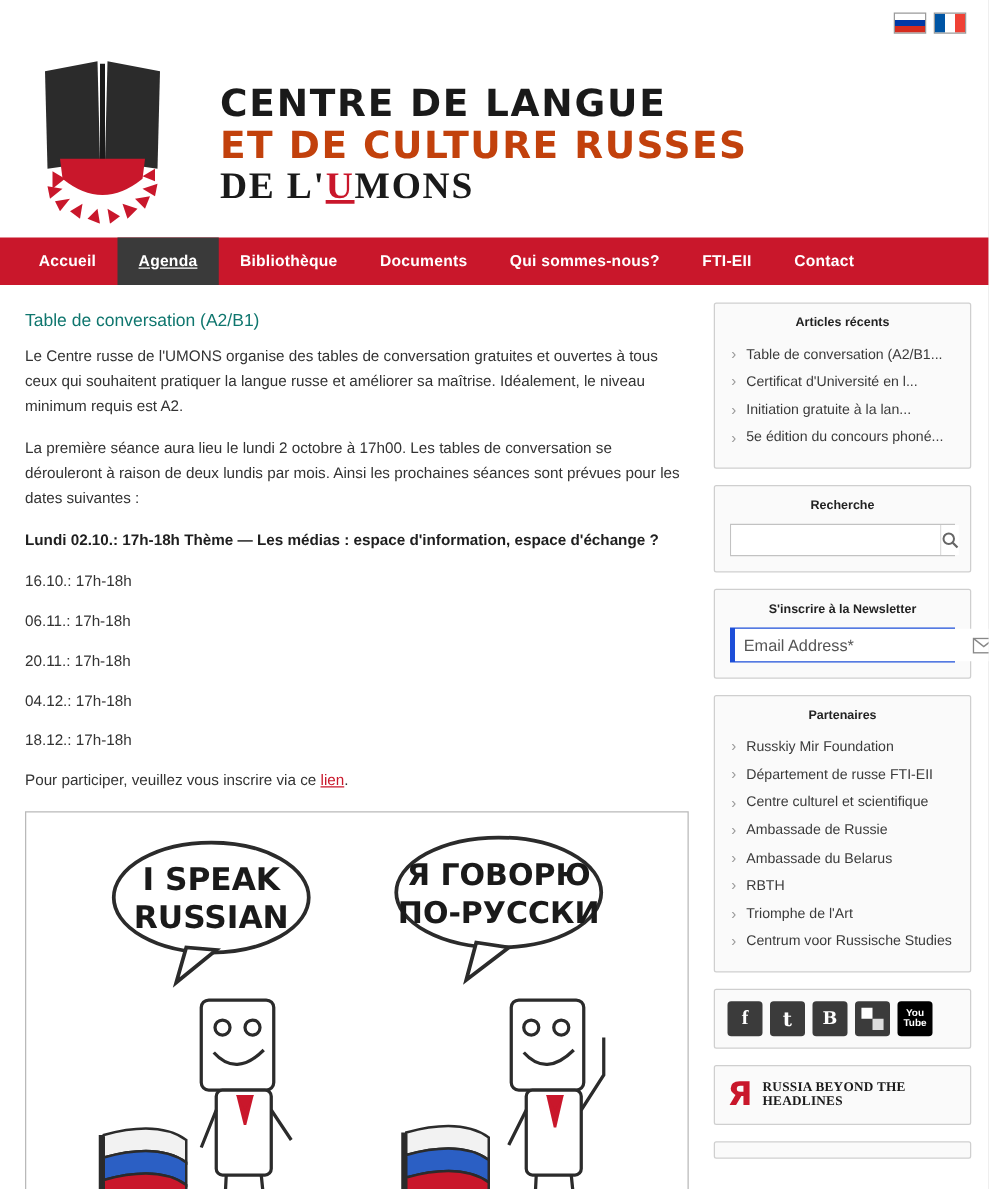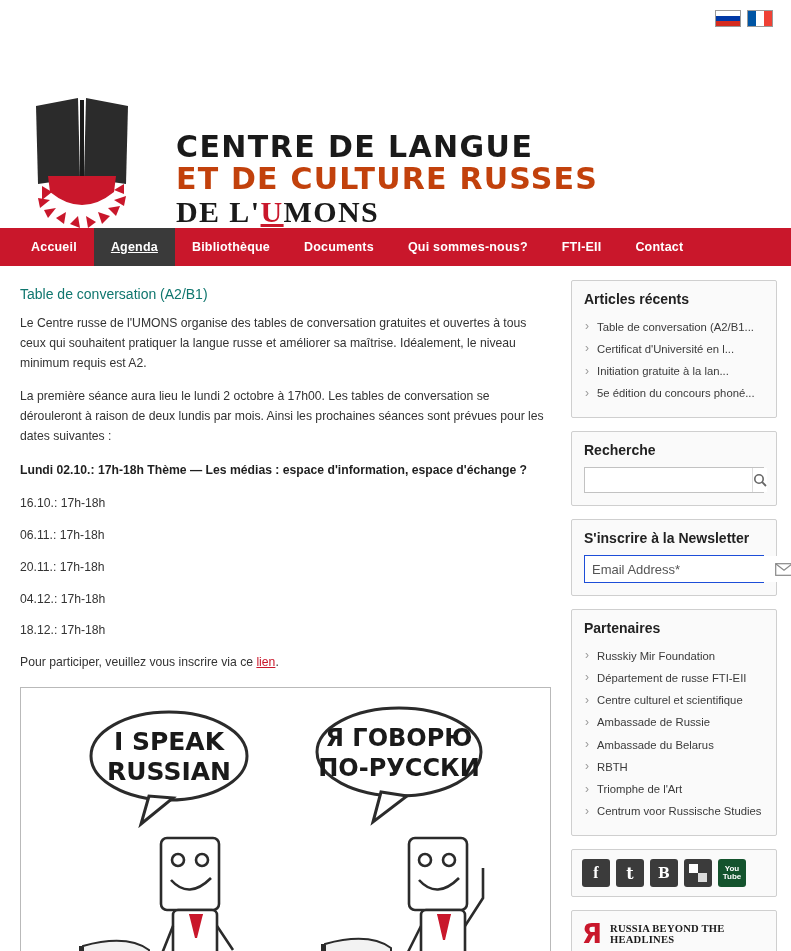--- a/index.html
+++ b/index.html
@@ -27,25 +27,25 @@
   .flag {
     width: 26px; height: 17px;
     border: 1px solid #9a9a9a;
     display: block;
   }
   .flag-ru { background: linear-gradient(to bottom, #ffffff 0 33.3%, #0039a6 33.3% 66.6%, #d52b1e 66.6% 100%); }
   .flag-fr { background: linear-gradient(to right, #0055a4 0 33.3%, #ffffff 33.3% 66.6%, #ef4135 66.6% 100%); }
 
   
   .header {
-    height: 228px;
+    height: 190px;
     position: relative;
     padding: 22px 0 0 28px;
     display: flex;
-    align-items: flex-end;
+    align-items: center;
   }
   .logo {
     width: 110px;
     height: 140px;
     position: relative;
     flex: 0 0 auto;
     margin-top: 6px;
   }
   .logo svg { display: block; }
   .brand {
@@ -143,24 +143,25 @@
 
   
   .widget {
     border: 1px solid #cfcfcf;
     background: #fafafa;
     margin-bottom: 13px;
     padding: 10px 12px 12px 12px;
     border-radius: 2px;
   }
   .widget h3 {
-    font-size: 14px;
+    font-size: 10px;
     font-weight: bold;
     color: #222;
     margin: 0 0 9px 0;
+    text-align: center;
   }
   .widget ul { list-style: none; margin: 0; padding: 0; }
   .widget li {
     font-size: 11.3px;
     color: #3a3a3a;
     padding: 3.5px 0 3.5px 13px;
     position: relative;
     line-height: 1.35;
   }
   .widget li::before {
@@ -188,21 +189,21 @@
   }
   .search-btn {
     width: 26px; height: 24px;
     border-left: 1px solid #ddd;
     display: flex; align-items: center; justify-content: center;
     background: #fff;
     cursor: pointer;
   }
   .news-row {
     display: flex;
-    border: 1px solid #1d4ed8;
+    border: 4px solid #1d4ed8;
     background: #6d28d9;
     height: 28px;
     align-items: center;
   }
   .news-row input {
     border: none; outline: none; flex: 1; height: 26px;
     font-size: 13px; padding: 0 7px; color: #555;
     font-family: "Liberation Sans", sans-serif;
   }
   .news-btn {
@@ -227,21 +228,21 @@
     color: #fff;
     font-weight: bold;
     font-size: 16px;
     font-family: "DejaVu Serif", serif;
     cursor: pointer;
   }
   .sicon.fb { background: #3b3b3b; font-family: "Liberation Serif", serif; }
   .sicon.tw { background: #3b3b3b; }
   .sicon.vk { background: #3b3b3b; font-size: 14px; }
   .sicon.dl { background: #3b3b3b; position: relative; }
-  .sicon.yt { background: #14532d; font-size: 8px; line-height: 1.05; flex-direction: column; font-family: "Liberation Sans", sans-serif; }
+  .sicon.yt { background: #000000; font-size: 8px; line-height: 1.05; flex-direction: column; font-family: "Liberation Sans", sans-serif; }
   .banner {
     border: 1px solid #cfcfcf;
     background: #fafafa;
     padding: 10px 10px;
     display: flex;
     align-items: center;
     gap: 8px;
     border-radius: 2px;
     margin-bottom: 13px;
   }

